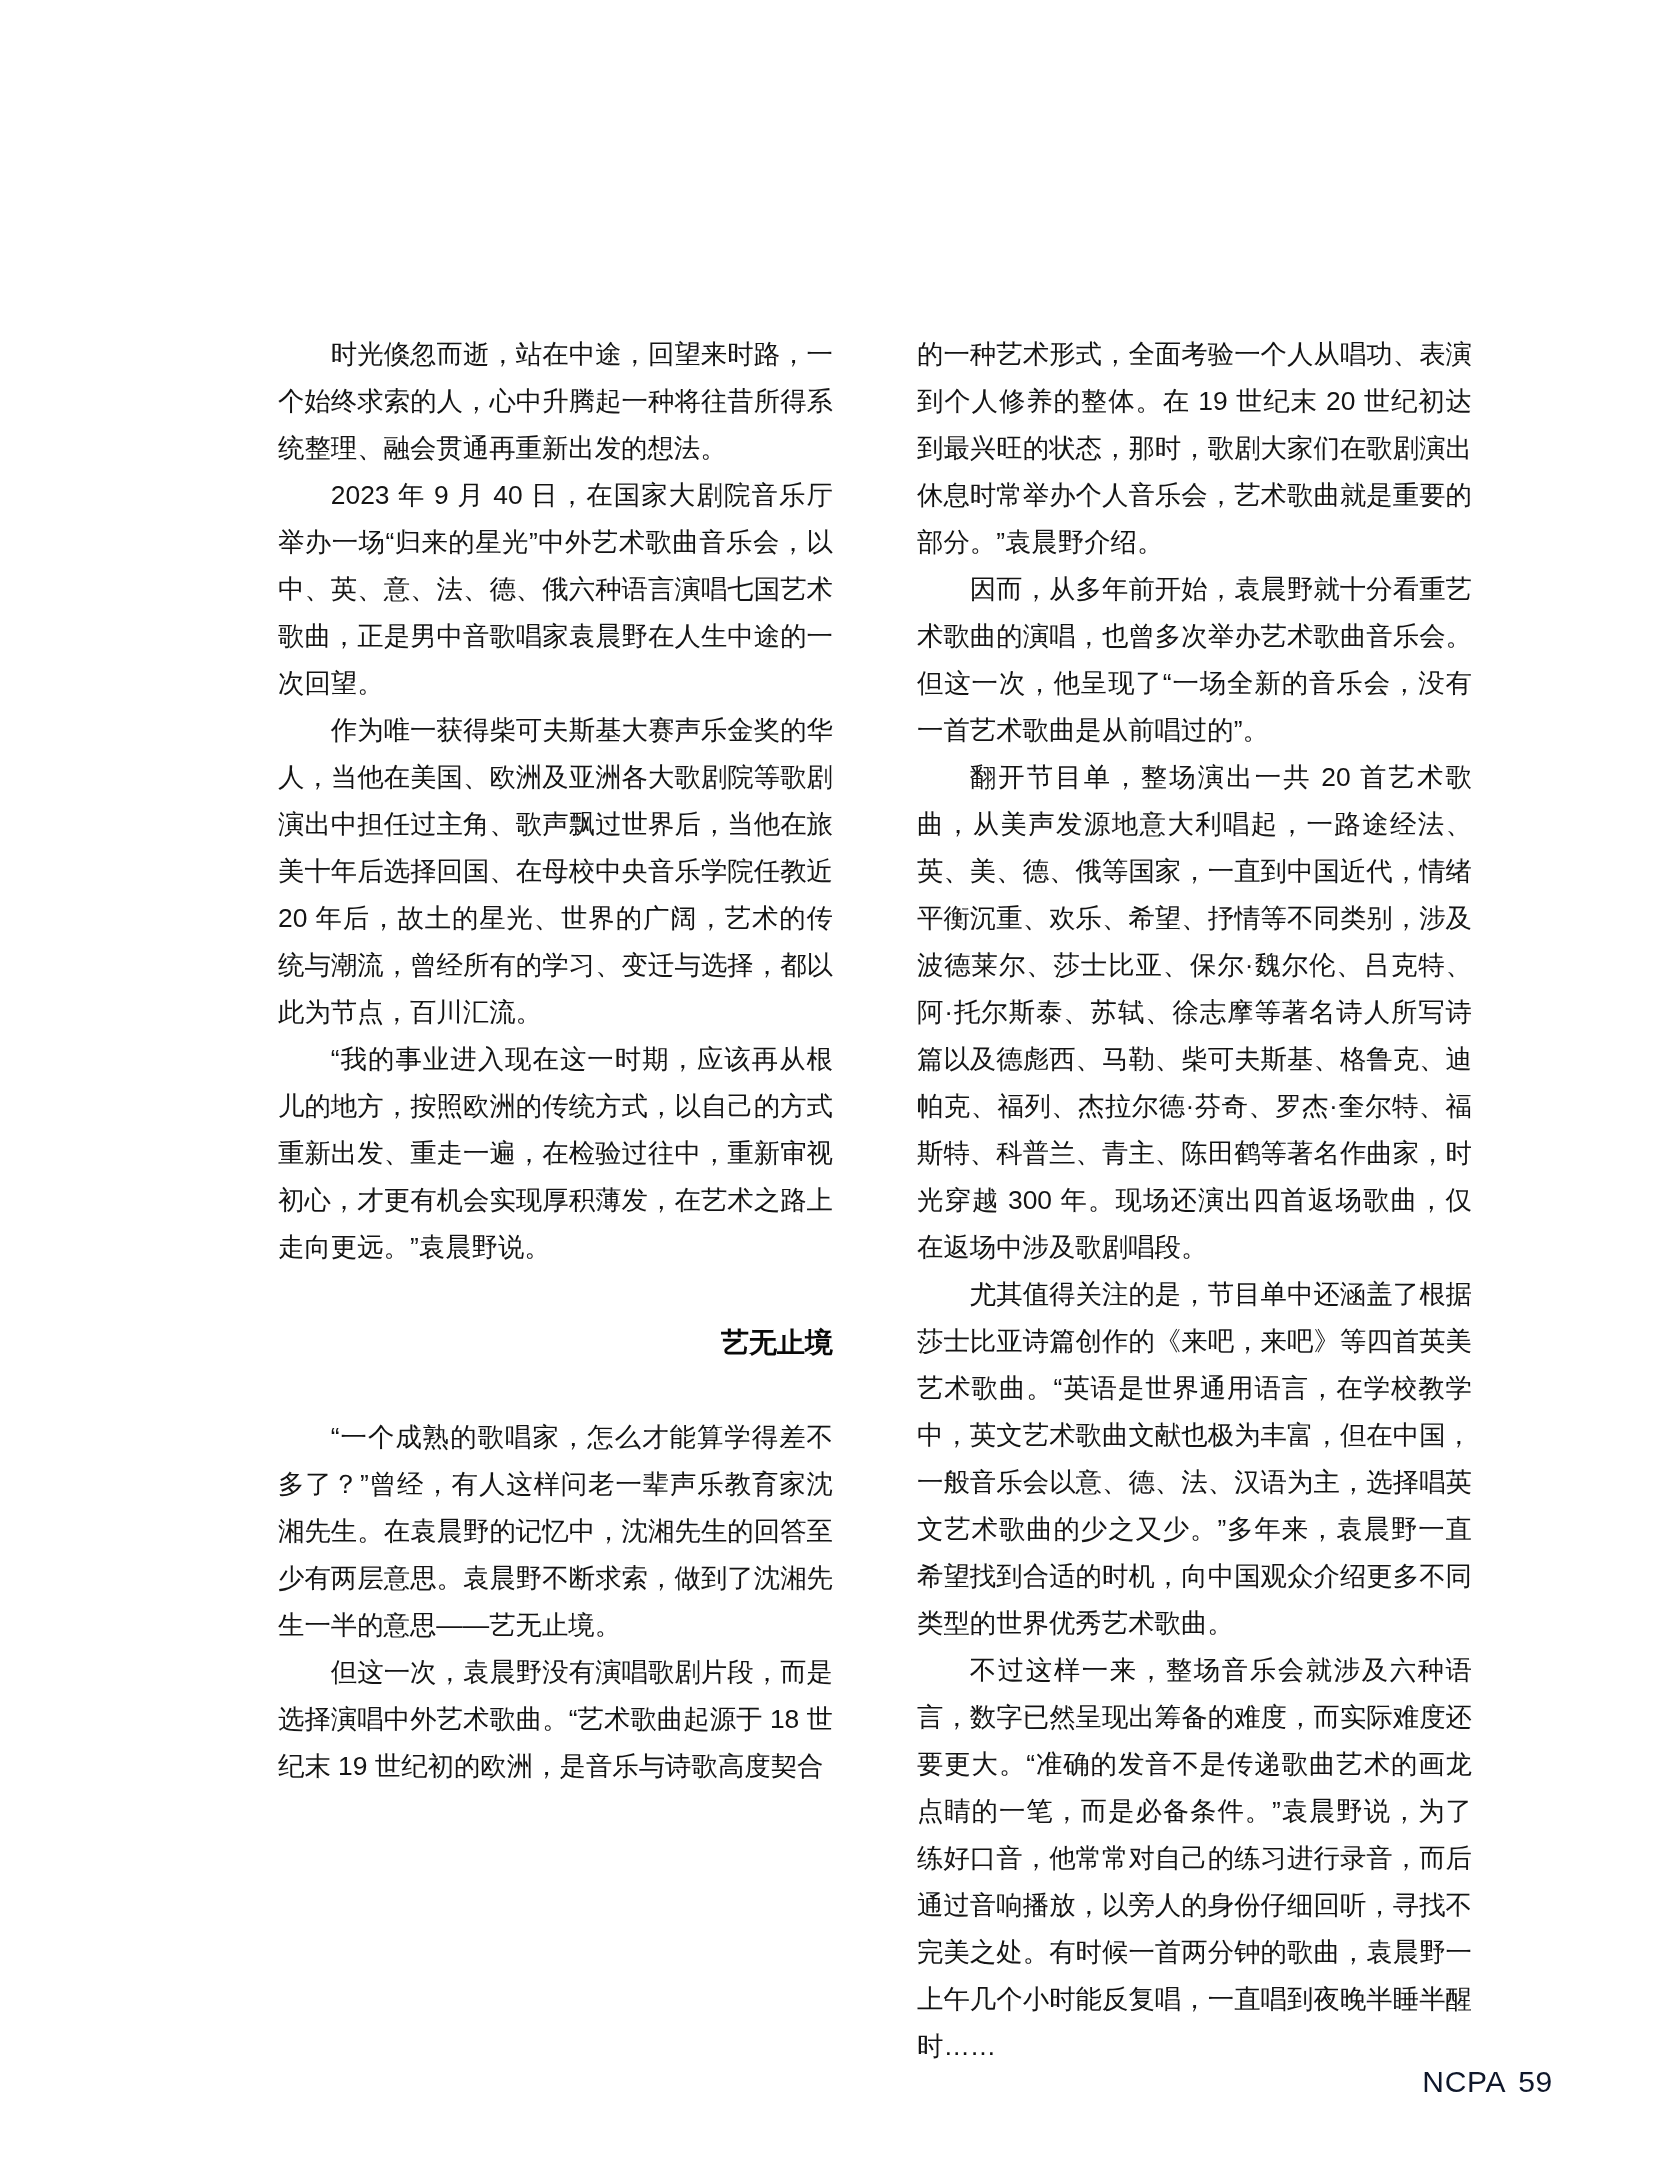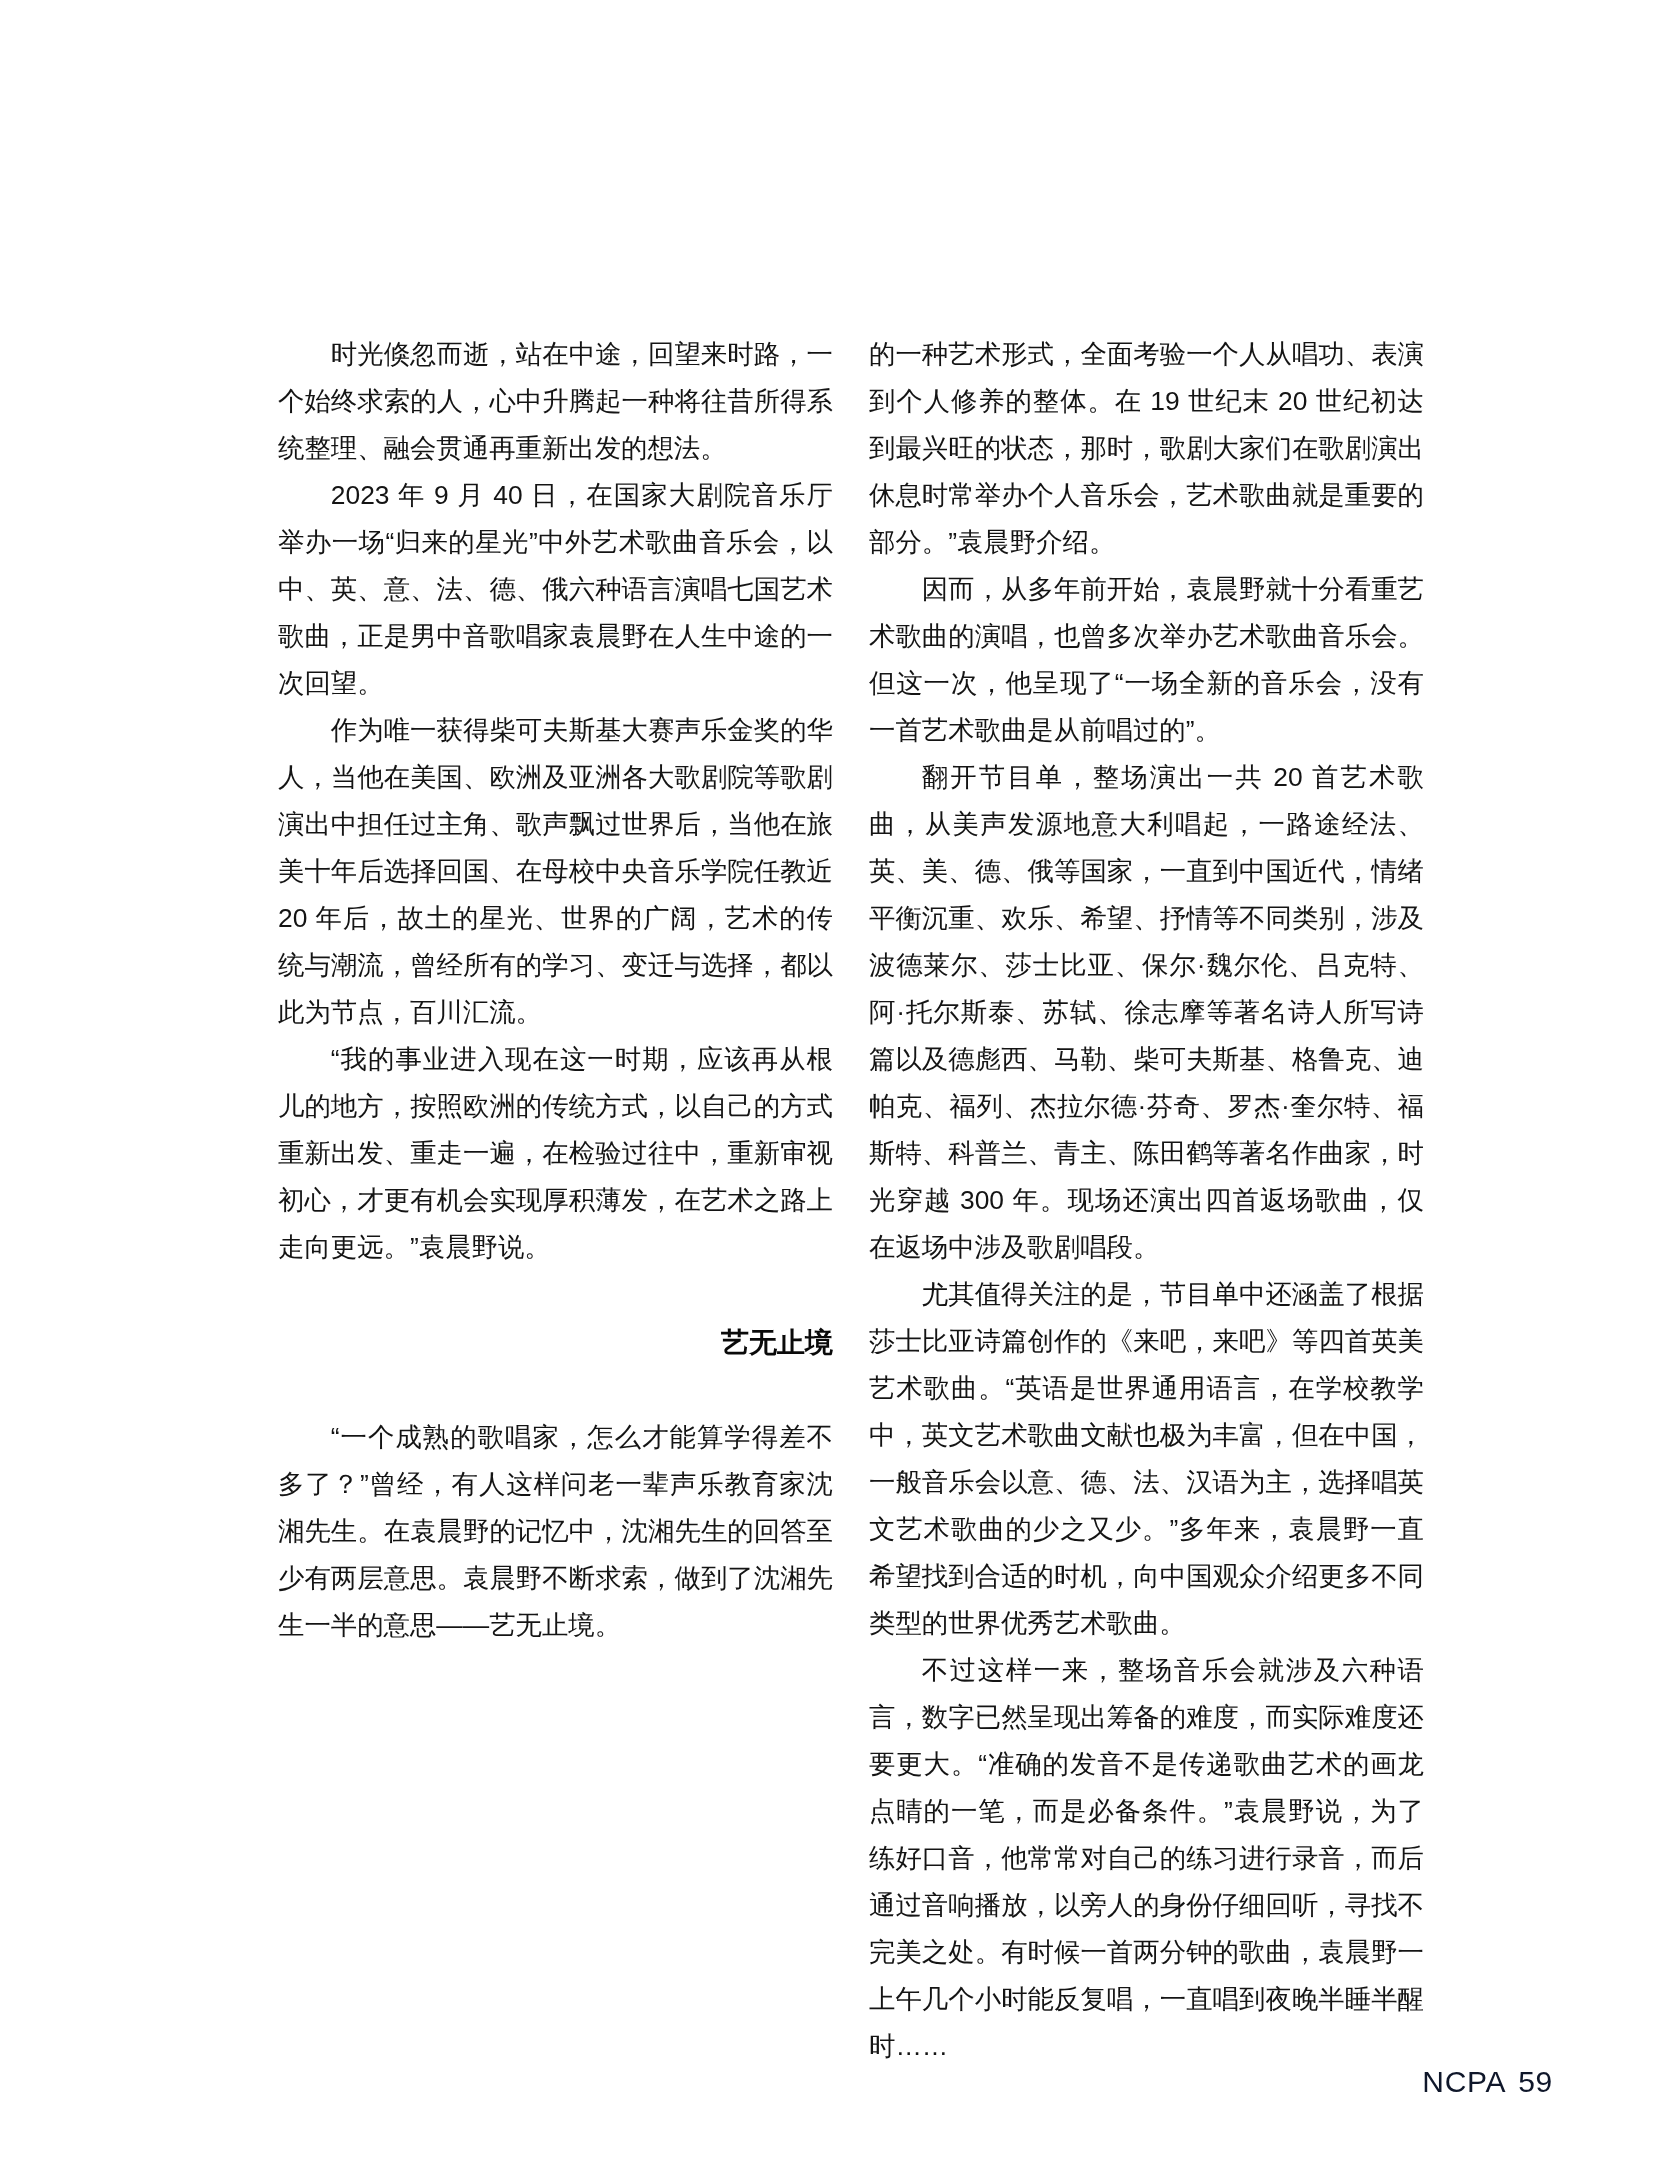--- a/index.html
+++ b/index.html
@@ -23,21 +23,21 @@
     font-size: 26.4px;
     line-height: 47px;
     text-align: justify;
     text-justify: inter-ideograph;
     letter-spacing: 0;
     word-break: normal;
     overflow-wrap: break-word;
     color: #141414;
   }
   .col-left  { left: 278px; }
-  .col-right { left: 869px; }
+  .col-right { left: 917px; }
   .para {
     margin: 0;
     padding: 0;
   }
   .indent { text-indent: 2em; }
   .heading {
     margin: 48px 0 48px 0;
     padding: 0;
     font-size: 28px;
     font-weight: 700;
@@ -63,20 +63,21 @@
 
 <main class="page">
 
   <section class="col col-left">
     <p class="para indent">时光倏忽而逝，站在中途，回望来时路，一个始终求索的人，心中升腾起一种将往昔所得系统整理、融会贯通再重新出发的想法。</p>
     <p class="para indent">2023 年 9 月 40 日，在国家大剧院音乐厅举办一场“归来的星光”中外艺术歌曲音乐会，以中、英、意、法、德、俄六种语言演唱七国艺术歌曲，正是男中音歌唱家袁晨野在人生中途的一次回望。</p>
     <p class="para indent">作为唯一获得柴可夫斯基大赛声乐金奖的华人，当他在美国、欧洲及亚洲各大歌剧院等歌剧演出中担任过主角、歌声飘过世界后，当他在旅美十年后选择回国、在母校中央音乐学院任教近 20 年后，故土的星光、世界的广阔，艺术的传统与潮流，曾经所有的学习、变迁与选择，都以此为节点，百川汇流。</p>
     <p class="para indent">“我的事业进入现在这一时期，应该再从根儿的地方，按照欧洲的传统方式，以自己的方式重新出发、重走一遍，在检验过往中，重新审视初心，才更有机会实现厚积薄发，在艺术之路上走向更远。”袁晨野说。</p>
     <h2 class="heading">艺无止境</h2>
     <p class="para indent">“一个成熟的歌唱家，怎么才能算学得差不多了？”曾经，有人这样问老一辈声乐教育家沈湘先生。在袁晨野的记忆中，沈湘先生的回答至少有两层意思。袁晨野不断求索，做到了沈湘先生一半的意思——艺无止境。</p>
+    <p class="para indent">但这一次，袁晨野没有演唱歌剧片段，而是选择演唱中外艺术歌曲。“艺术歌曲起源于 18 世纪末 19 世纪初的欧洲，是音乐与诗歌高度契合</p>
   </section>
 
   <section class="col col-right">
     <p class="para">的一种艺术形式，全面考验一个人从唱功、表演到个人修养的整体。在 19 世纪末 20 世纪初达到最兴旺的状态，那时，歌剧大家们在歌剧演出休息时常举办个人音乐会，艺术歌曲就是重要的部分。”袁晨野介绍。</p>
     <p class="para indent">因而，从多年前开始，袁晨野就十分看重艺术歌曲的演唱，也曾多次举办艺术歌曲音乐会。但这一次，他呈现了“一场全新的音乐会，没有一首艺术歌曲是从前唱过的”。</p>
     <p class="para indent">翻开节目单，整场演出一共 20 首艺术歌曲，从美声发源地意大利唱起，一路途经法、英、美、德、俄等国家，一直到中国近代，情绪平衡沉重、欢乐、希望、抒情等不同类别，涉及波德莱尔、莎士比亚、保尔·魏尔伦、吕克特、阿·托尔斯泰、苏轼、徐志摩等著名诗人所写诗篇以及德彪西、马勒、柴可夫斯基、格鲁克、迪帕克、福列、杰拉尔德·芬奇、罗杰·奎尔特、福斯特、科普兰、青主、陈田鹤等著名作曲家，时光穿越 300 年。现场还演出四首返场歌曲，仅在返场中涉及歌剧唱段。</p>
     <p class="para indent">尤其值得关注的是，节目单中还涵盖了根据莎士比亚诗篇创作的《来吧，来吧》等四首英美艺术歌曲。“英语是世界通用语言，在学校教学中，英文艺术歌曲文献也极为丰富，但在中国，一般音乐会以意、德、法、汉语为主，选择唱英文艺术歌曲的少之又少。”多年来，袁晨野一直希望找到合适的时机，向中国观众介绍更多不同类型的世界优秀艺术歌曲。</p>
     <p class="para indent">不过这样一来，整场音乐会就涉及六种语言，数字已然呈现出筹备的难度，而实际难度还要更大。“准确的发音不是传递歌曲艺术的画龙点睛的一笔，而是必备条件。”袁晨野说，为了练好口音，他常常对自己的练习进行录音，而后通过音响播放，以旁人的身份仔细回听，寻找不完美之处。有时候一首两分钟的歌曲，袁晨野一上午几个小时能反复唱，一直唱到夜晚半睡半醒时……</p>
   </section>
 

